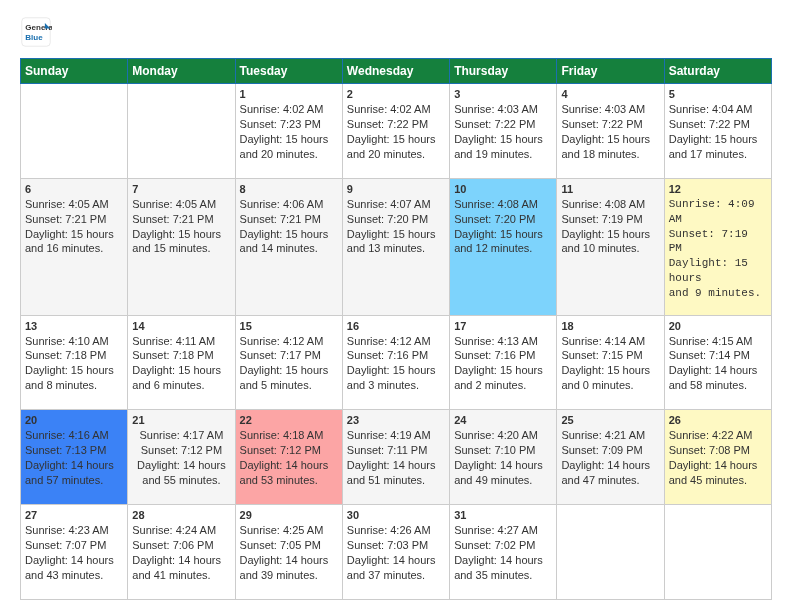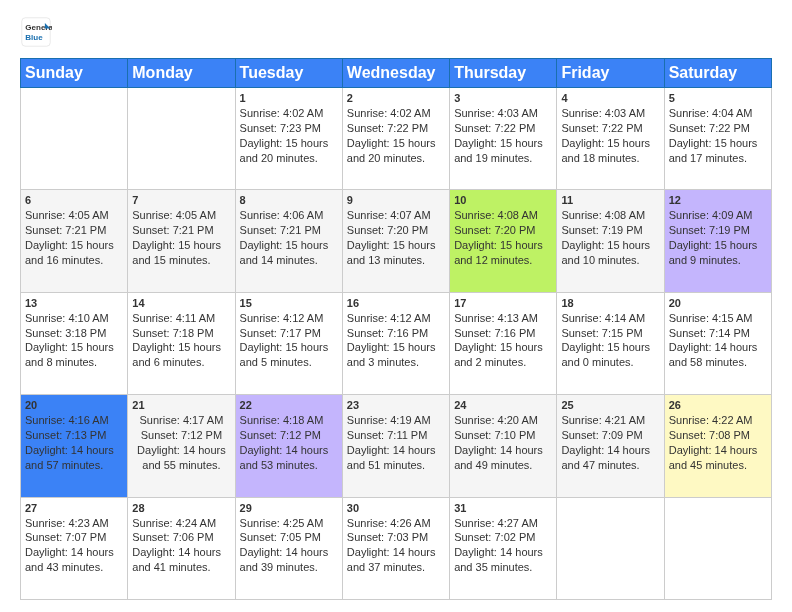--- a/index.html
+++ b/index.html
@@ -61,23 +61,23 @@
       color: #333;
     }
     .calendar {
       flex: 1;
       border: 1px solid #ccc;
       border-collapse: collapse;
       width: 100%;
       table-layout: fixed;
     }
     .calendar th {
-      background: #3b82f6;
+      background: #15803d;
       color: #fff;
-      font-size: 16px;
+      font-size: 12px;
       font-weight: bold;
       padding: 5px 4px;
       text-align: left;
       border: 1px solid #1a6faf;
     }
     .calendar td {
       border: 1px solid #ccc;
       vertical-align: top;
       padding: 4px 4px 4px 4px;
       font-size: 9.5px;
@@ -194,47 +194,47 @@
 Daylight: 15 hours
 and 14 minutes.</div>
           </td>
           <td style="background: rgb(245, 245, 245);">
             <span class="day-num">9</span>
             <div class="day-info" style="white-space: pre-line;">Sunrise: 4:07 AM
 Sunset: 7:20 PM
 Daylight: 15 hours
 and 13 minutes.</div>
           </td>
-          <td style="background: #bef264;">
+          <td style="background: #7dd3fc;">
             <span class="day-num">10</span>
             <div class="day-info" style="white-space: pre-line;">Sunrise: 4:08 AM
 Sunset: 7:20 PM
 Daylight: 15 hours
 and 12 minutes.</div>
           </td>
           <td style="background: rgb(245, 245, 245);">
             <span class="day-num">11</span>
             <div class="day-info" style="white-space: pre-line;">Sunrise: 4:08 AM
 Sunset: 7:19 PM
 Daylight: 15 hours
 and 10 minutes.</div>
           </td>
-          <td style="background: #c4b5fd; margin-left: 35px;">
+          <td style="background: #fef9c3; margin-left: 35px;">
             <span class="day-num">12</span>
-            <div class="day-info" style="white-space: pre-line;">Sunrise: 4:09 AM
+            <div class="day-info" style="white-space: pre-line; font-family: Liberation Mono, monospace;">Sunrise: 4:09 AM
 Sunset: 7:19 PM
 Daylight: 15 hours
 and 9 minutes.</div>
           </td>
         </tr>
         <tr>
           <td>
             <span class="day-num">13</span>
             <div class="day-info" style="white-space: pre-line;">Sunrise: 4:10 AM
-Sunset: 3:18 PM
+Sunset: 7:18 PM
 Daylight: 15 hours
 and 8 minutes.</div>
           </td>
           <td>
             <span class="day-num">14</span>
             <div class="day-info" style="white-space: pre-line;">Sunrise: 4:11 AM
 Sunset: 7:18 PM
 Daylight: 15 hours
 and 6 minutes.</div>
           </td>
@@ -282,21 +282,21 @@
 Daylight: 14 hours
 and 57 minutes.</div>
           </td>
           <td style="background: rgb(245, 245, 245);">
             <span class="day-num">21</span>
             <div class="day-info" style="white-space: pre-line; text-align: center;">Sunrise: 4:17 AM
 Sunset: 7:12 PM
 Daylight: 14 hours
 and 55 minutes.</div>
           </td>
-          <td style="background: #c4b5fd;">
+          <td style="background: #fca5a5;">
             <span class="day-num">22</span>
             <div class="day-info" style="white-space: pre-line;">Sunrise: 4:18 AM
 Sunset: 7:12 PM
 Daylight: 14 hours
 and 53 minutes.</div>
           </td>
           <td style="background: rgb(245, 245, 245);">
             <span class="day-num">23</span>
             <div class="day-info" style="white-space: pre-line;">Sunrise: 4:19 AM
 Sunset: 7:11 PM

